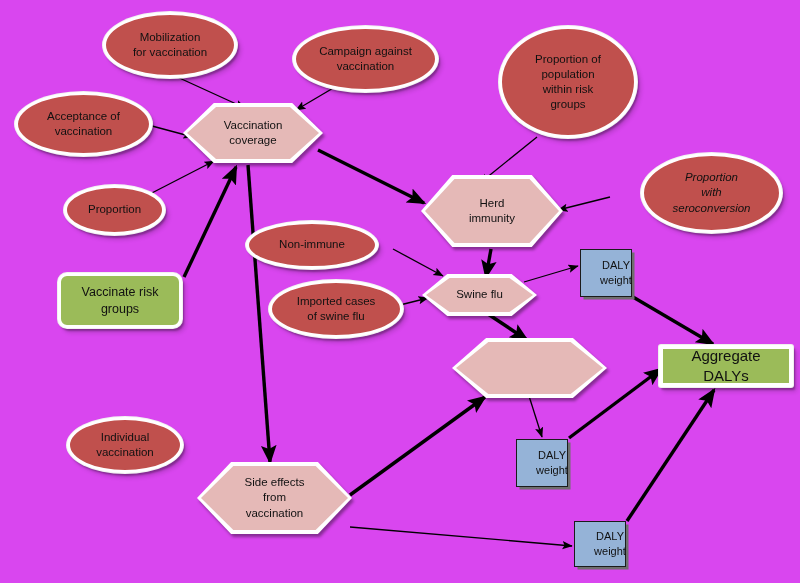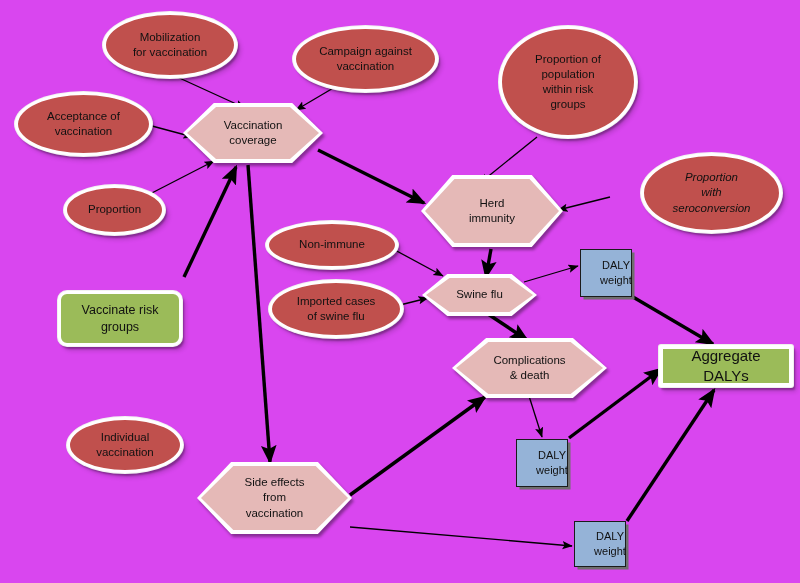--- a/index.html
+++ b/index.html
@@ -169,21 +169,21 @@
 vaccination</span>
       </div>
       <div class="node ellipse" style="left: 641px; top: 153px; width: 141px; height: 80px; font-style: italic;">
         <span class="label">Proportion
 with
 seroconversion</span>
       </div>
       <div class="node ellipse" style="left: 64px; top: 185px; width: 101px; height: 50px;">
         <span class="label">Proportion</span>
       </div>
-      <div class="node ellipse" style="left: 266px; top: 221px; width: 132px; height: 48px; text-align: right;">
+      <div class="node ellipse" style="left: 246px; top: 221px; width: 132px; height: 48px; text-align: right;">
         <span class="label">Non-immune</span>
       </div>
       <div class="node ellipse" style="left: 269px; top: 280px; width: 134px; height: 58px;">
         <span class="label">Imported cases
 of swine flu</span>
       </div>
       <div class="node ellipse" style="left: 67px; top: 417px; width: 116px; height: 56px;">
         <span class="label">Individual
 vaccination</span>
       </div>
@@ -200,31 +200,29 @@
 immunity</span>
       </div>
       <div class="node hexagon" style="left: 422px; top: 274px; width: 115px; height: 42px; justify-content: center;">
         <div class="hexshape"></div>
         <div class="hexinner"></div>
         <span class="label">Swine flu</span>
       </div>
       <div class="node hexagon" style="left: 452px; top: 338px; width: 155px; height: 60px;">
         <div class="hexshape"></div>
         <div class="hexinner"></div>
-        <span class="label">Complications
-&amp; death</span>
       </div>
       <div class="node hexagon" style="left: 197px; top: 462px; width: 155px; height: 72px;">
         <div class="hexshape"></div>
         <div class="hexinner"></div>
         <span class="label">Side effects
 from
 vaccination</span>
       </div>
-      <div class="node greenbox" style="left: 58px; top: 291px; width: 124px; height: 55px;">
+      <div class="node greenbox" style="left: 58px; top: 273px; width: 124px; height: 55px;">
         <span class="label">Vaccinate risk
 groups</span>
       </div>
       <div class="node greenflat" style="left: 659px; top: 345px; width: 134px; height: 42px;">
         <span class="label">Aggregate DALYs</span>
       </div>
       <div class="node bluebox" style="left: 580px; top: 249px; width: 52px; height: 48px;">
         <span class="label">DALY
 weight</span>
       </div>

